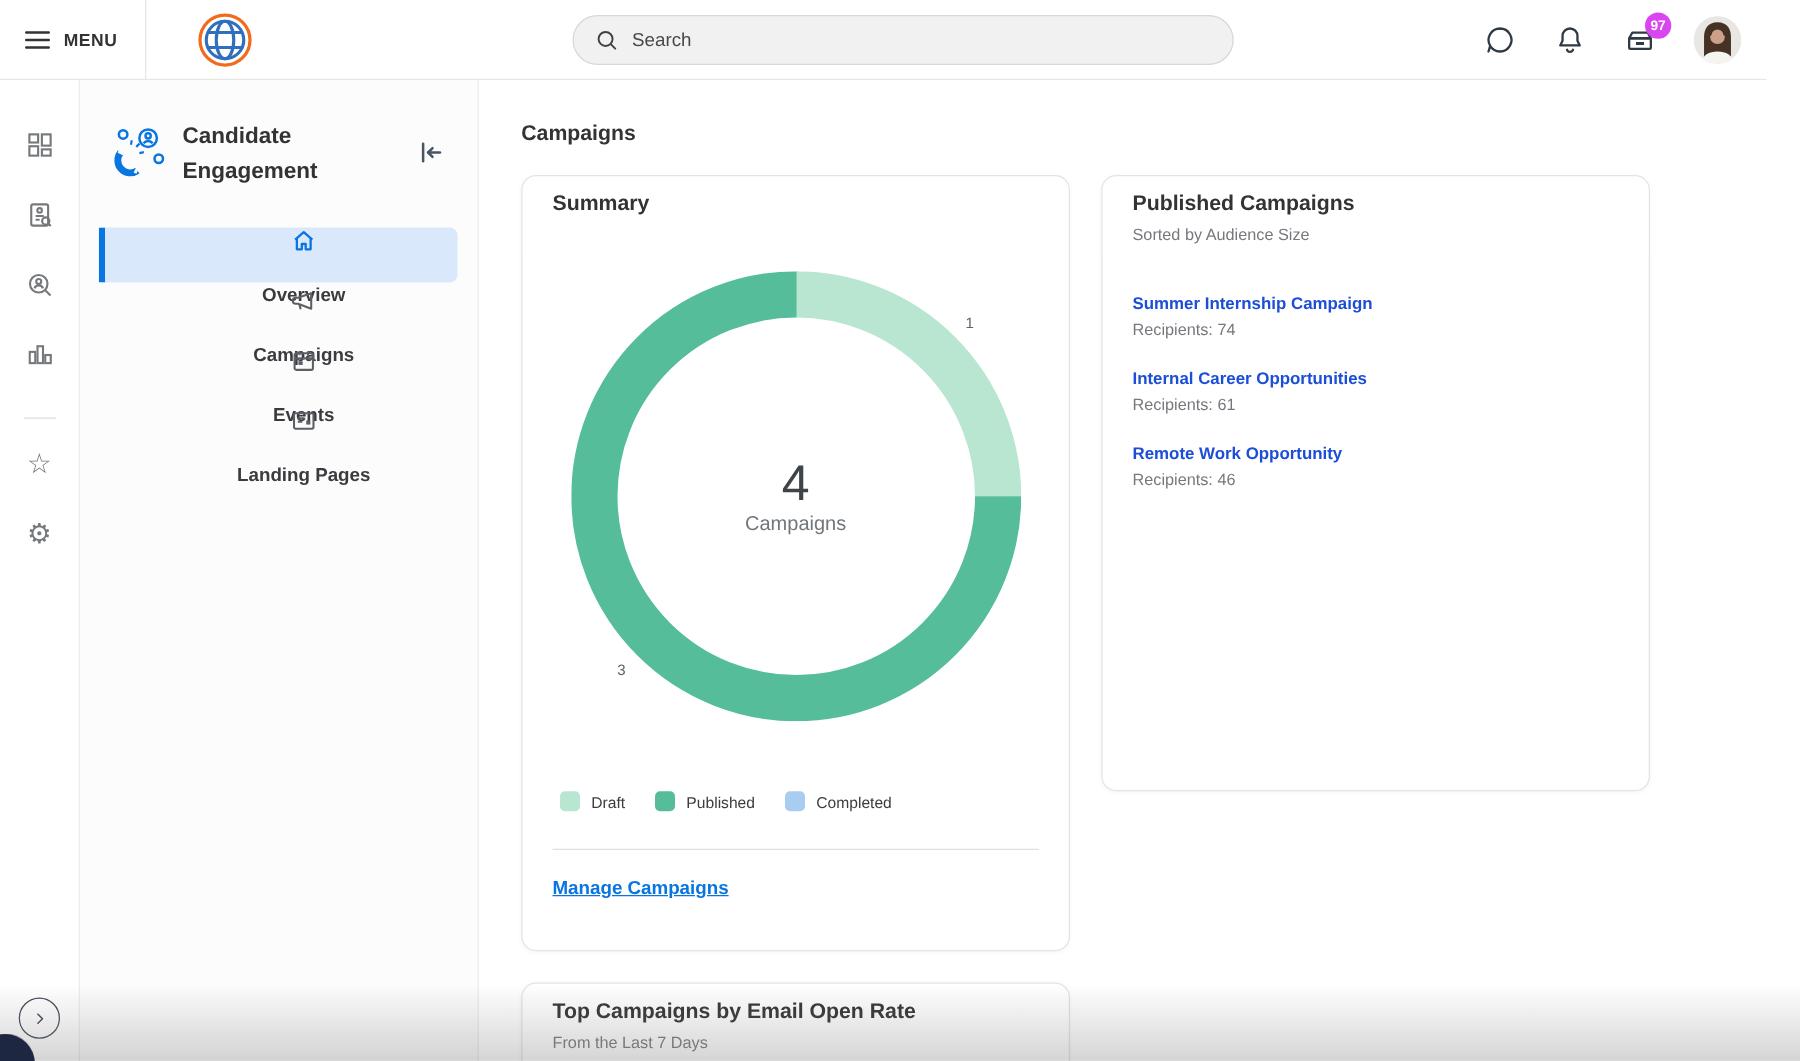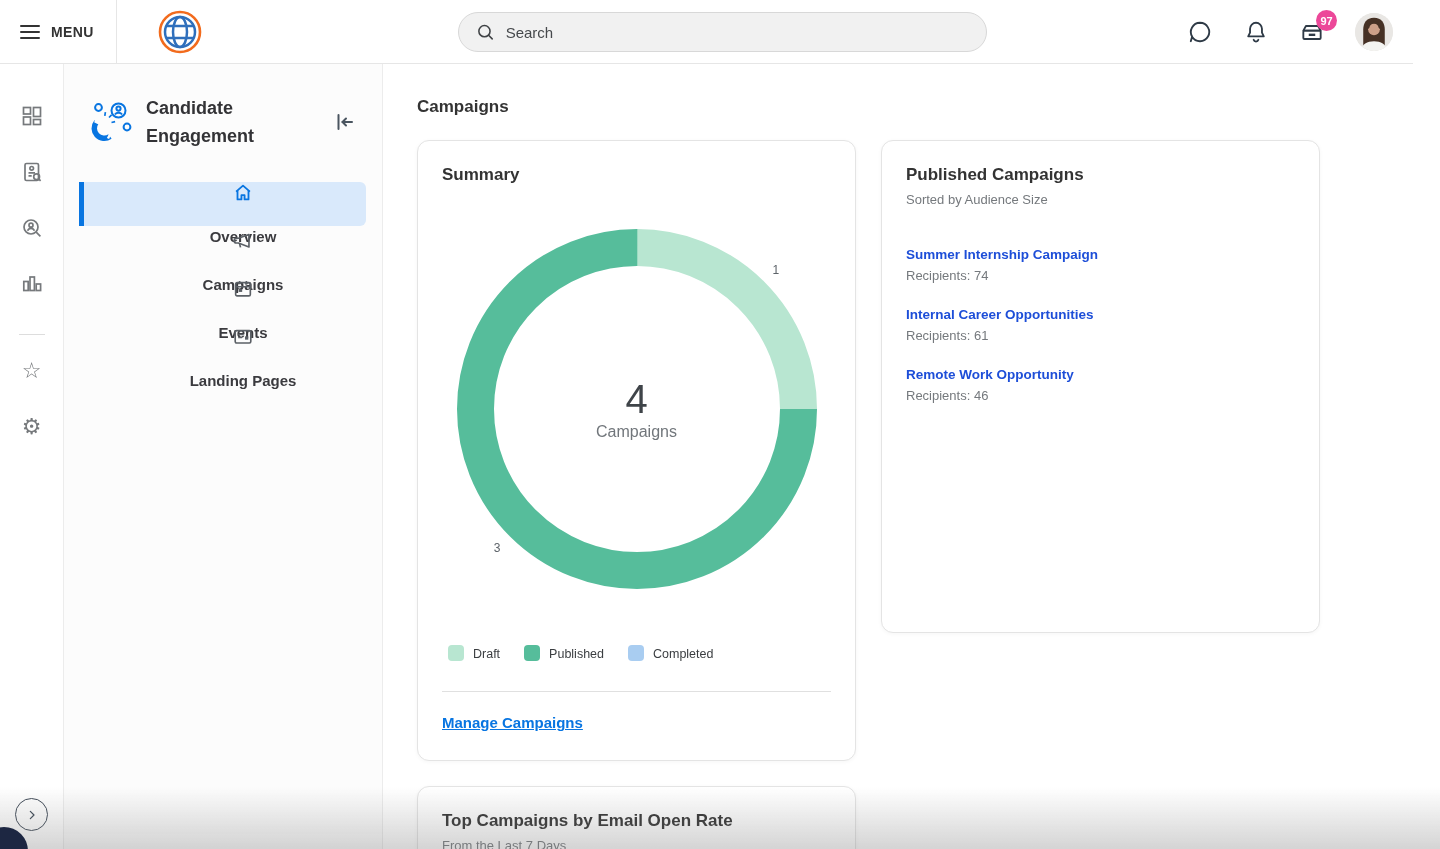--- a/index.html
+++ b/index.html
@@ -17,21 +17,21 @@
   .search-pill { position:absolute; left:458px; top:12px; width:529px; height:40px;
     background:#f1f1f1; border:1px solid #d8d8d8; border-radius:20px; display:flex;
     align-items:center; padding:4px 16px; gap:10px; }
   .search-pill input { border:none; outline:none; background:transparent; font-size:15px;
     color:#333; width:100%; font-family:"Liberation Sans", sans-serif; }
   .search-pill input::placeholder { color:#46494c; opacity:1; }
   .top-icons { position:absolute; right:20px; top:0; height:64px; display:flex; align-items:center; gap:30px; }
   .icon-btn { position:relative; width:26px; height:26px; display:flex; align-items:center;
     justify-content:center; cursor:pointer; }
   .badge { position:absolute; top:-9px; right:-12px; min-width:21px; height:21px; border-radius:11px;
-    background:#ec4899; color:#fff; font-size:11px; font-weight:700; display:flex; align-items:center;
+    background:#d946ef; color:#fff; font-size:11px; font-weight:700; display:flex; align-items:center;
     justify-content:center; padding:0 4px; }
   .avatar { width:38px; height:38px; border-radius:50%; overflow:hidden; cursor:pointer; background:#e9e7e4; }
 
   
   .rail { position:fixed; left:0; top:64px; bottom:0; width:64px; background:#fff;
     border-right:1px solid #ececec; display:flex; flex-direction:column; align-items:center;
     padding-top:40px; z-index:20; }
   .rail-icon { width:24px; height:24px; margin-bottom:32px; display:flex; align-items:center;
     justify-content:center; cursor:pointer; color:#76797c; }
   .rail-glyph { font-size:22px; line-height:1; color:#76797c; }
@@ -51,21 +51,21 @@
   .nav-item { height:44px; margin:0 16px 4px 15px; display:flex; align-items:center; gap:24px;
     padding-left:36px; border-left:5px solid transparent; border-radius:0 6px 6px 0; cursor:pointer;flex-direction:column; }
   .nav-item.active { background:#d9e9fb; border-left-color:#0875e1; }
   .nav-item .nav-icon { width:22px; height:22px; flex:0 0 22px; }
   .nav-label { font-size:15px; font-weight:700; color:#3b3b3f; }
 
   
   .main { position:fixed; left:384px; top:64px; right:0; bottom:0; background:#fff; overflow:hidden; }
   .page-title { position:absolute; left:33px; top:33px; font-size:17px; font-weight:700; color:#333; }
   .card { position:absolute; background:#fff; border:1px solid #e4e4e4; border-radius:12px;
-    box-shadow:0 1px 4px rgba(0,0,0,.04); padding:24px 24px; }
+    box-shadow:0 1px 4px rgba(0,0,0,.04); padding:12px 24px; }
   .card-title { font-size:17px; font-weight:700; color:#333; }
   .card-subtitle { font-size:13px; color:#75797d; margin-top:7px; }
   #summary-card   { left:33px;  top:76px;  width:439px; height:621px; }
   #published-card { left:497px; top:76px;  width:439px; height:493px; }
   #openrate-card  { left:33px;  top:722px; width:439px; height:150px; }
 
   
   .donut-wrap { position:relative; width:360px; height:360px; margin:44px auto 0; }
   .donut-center { position:absolute; left:0; top:0; right:0; bottom:0; display:flex;
     flex-direction:column; align-items:center; justify-content:center; pointer-events:none; }

